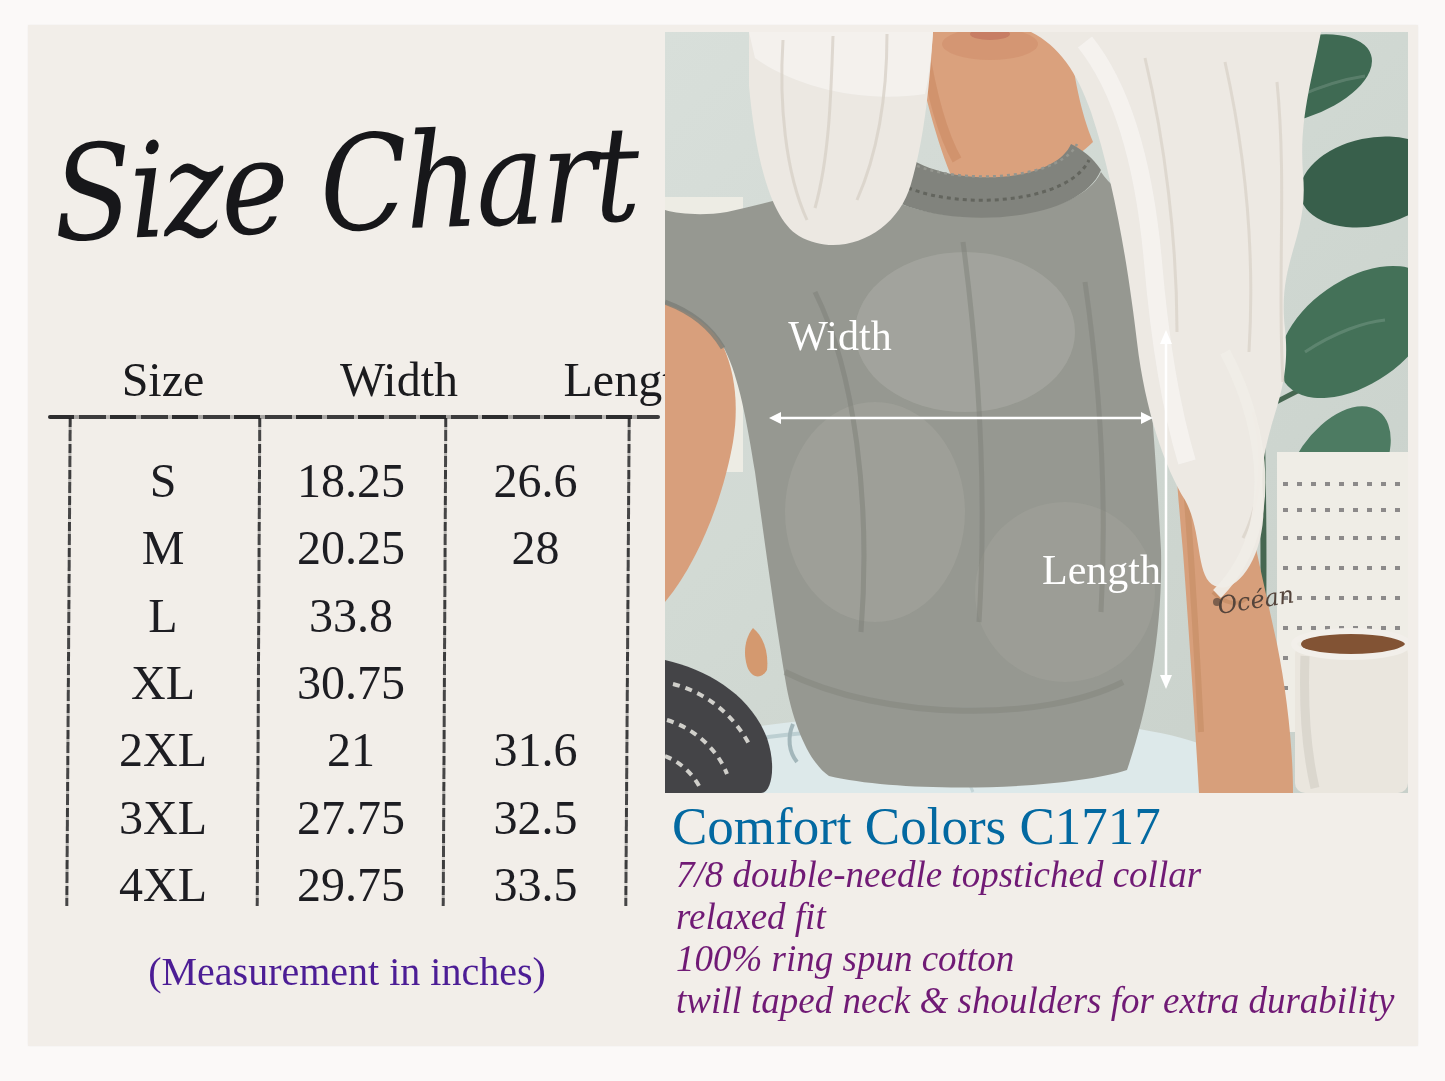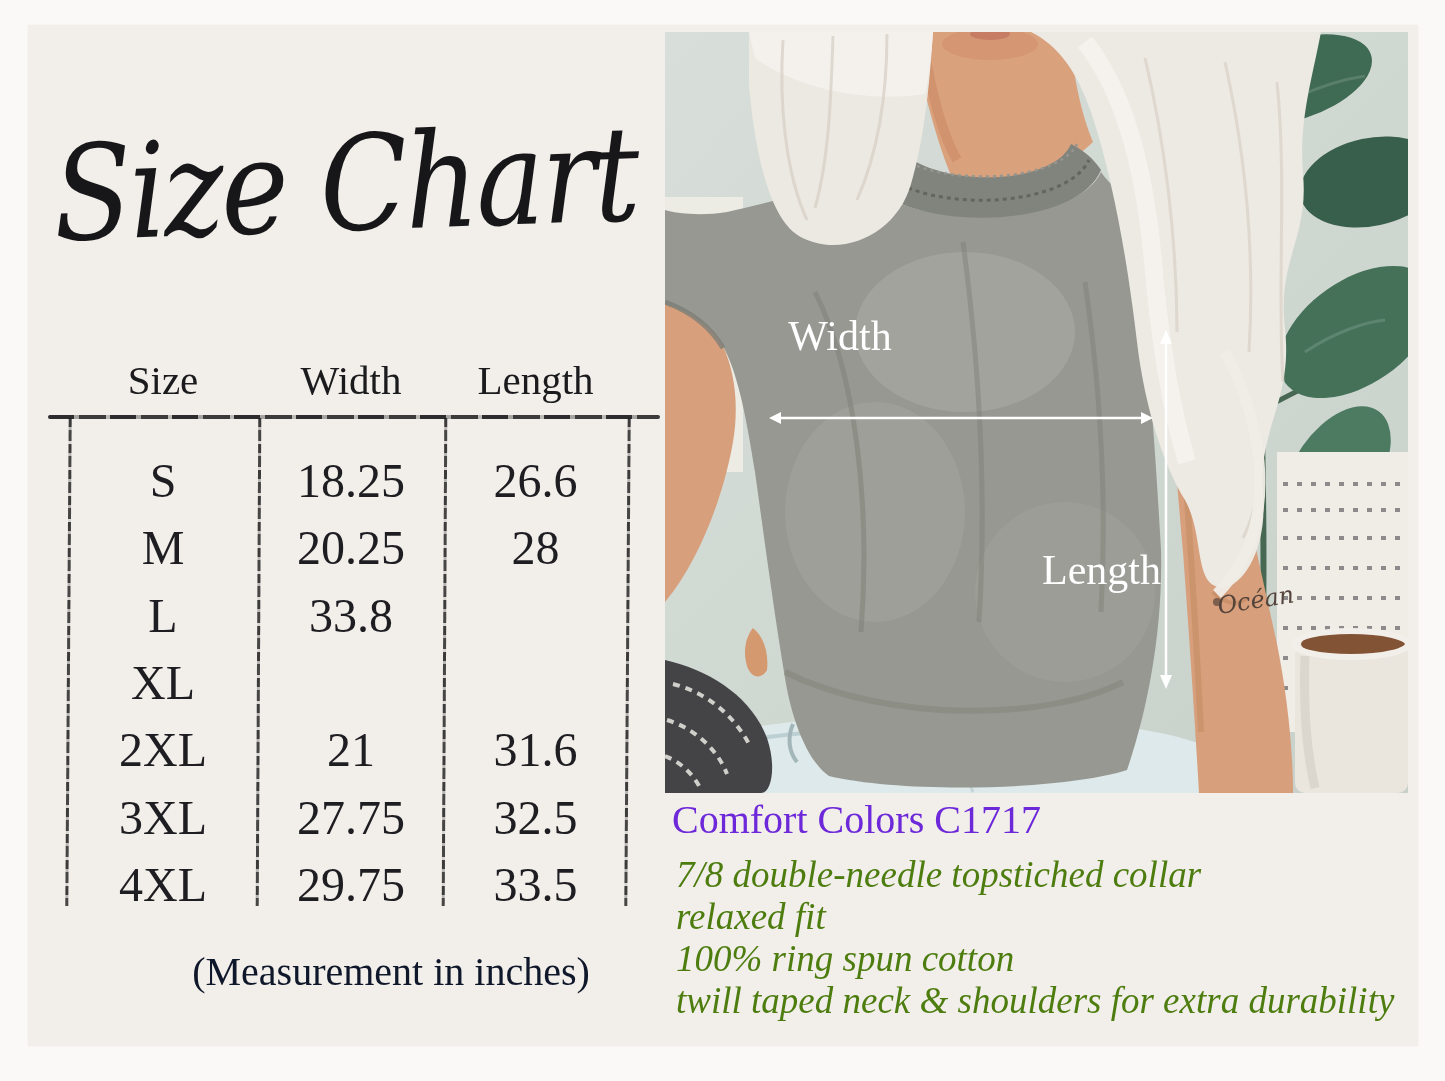--- a/index.html
+++ b/index.html
@@ -18,21 +18,21 @@
   .title-text{
     font-family:"DejaVu Serif", serif;
     font-style:italic;
     fill:#17171a;
     letter-spacing:-3px;
   }
   .table-header{
     position:absolute;left:68px;top:352px;width:559px;height:56px;
     display:grid;grid-template-columns:190px 186px 183px;
     align-items:end;text-align:center;
-    font-size:41px;line-height:56px;color:#1b1b1e;
+    font-size:48px;line-height:56px;color:#1b1b1e;gap:48px;
   }
   .hline{
     position:absolute;left:48px;top:415px;width:612px;height:4px;border-radius:2px;
     background:repeating-linear-gradient(90deg,
       rgba(28,28,30,.92) 0 26px, rgba(28,28,30,.35) 26px 31px,
       rgba(28,28,30,.85) 31px 58px, rgba(28,28,30,.25) 58px 62px);
   }
   .vline{
     position:absolute;top:418px;height:488px;width:3px;
     background:repeating-linear-gradient(180deg,
@@ -44,32 +44,32 @@
   .vl-3{left:443px;transform:rotate(.3deg);}
   .vl-4{left:626px;transform:rotate(.4deg);}
   .table-body{position:absolute;left:68px;top:447px;width:559px;}
   .trow{
     display:grid;grid-template-columns:190px 186px 183px;height:67.3px;
     align-items:center;text-align:center;
     font-size:48px;color:#1d1d22;
   }
   .caption{
     position:absolute;left:347px;top:948px;transform:translateX(-50%);
-    font-size:40px;white-space:nowrap;color:#0f172a;margin-left:44px;
+    font-size:40px;white-space:nowrap;color:#4c1d95;
   }
   .photo{position:absolute;left:665px;top:32px;width:743px;height:761px;display:block;}
   .photo-label{font-family:"Liberation Serif", serif;fill:#ffffff;}
   .tattoo{font-family:"DejaVu Serif", serif;font-style:italic;fill:#4b3a31;}
   .product-heading{
     position:absolute;left:672px;top:800px;
-    font-size:40px;line-height:1;color:#6d28d9;white-space:nowrap;
+    font-size:53px;line-height:1;color:#0369a1;white-space:nowrap;
   }
   .features{
     position:absolute;left:676px;top:854px;width:740px;
-    font-size:37px;line-height:42px;font-style:italic;color:#4d7c0f;
+    font-size:37px;line-height:42px;font-style:italic;color:#701a75;
   }
   .feature-line{white-space:nowrap;}
 </style>
 </head>
 <body>
 
 <div class="stage">
 
   <div class="card"></div>
 
@@ -98,20 +98,21 @@
       <span>M</span>
       <span>20.25</span>
       <span>28</span>
     </div>
     <div class="trow">
       <span>L</span>
       <span>33.8</span>
     </div>
     <div class="trow">
       <span>XL</span>
+      <span>30.75</span>
     </div>
     <div class="trow">
       <span>2XL</span>
       <span>21</span>
       <span>31.6</span>
     </div>
     <div class="trow">
       <span>3XL</span>
       <span>27.75</span>
       <span>32.5</span>

